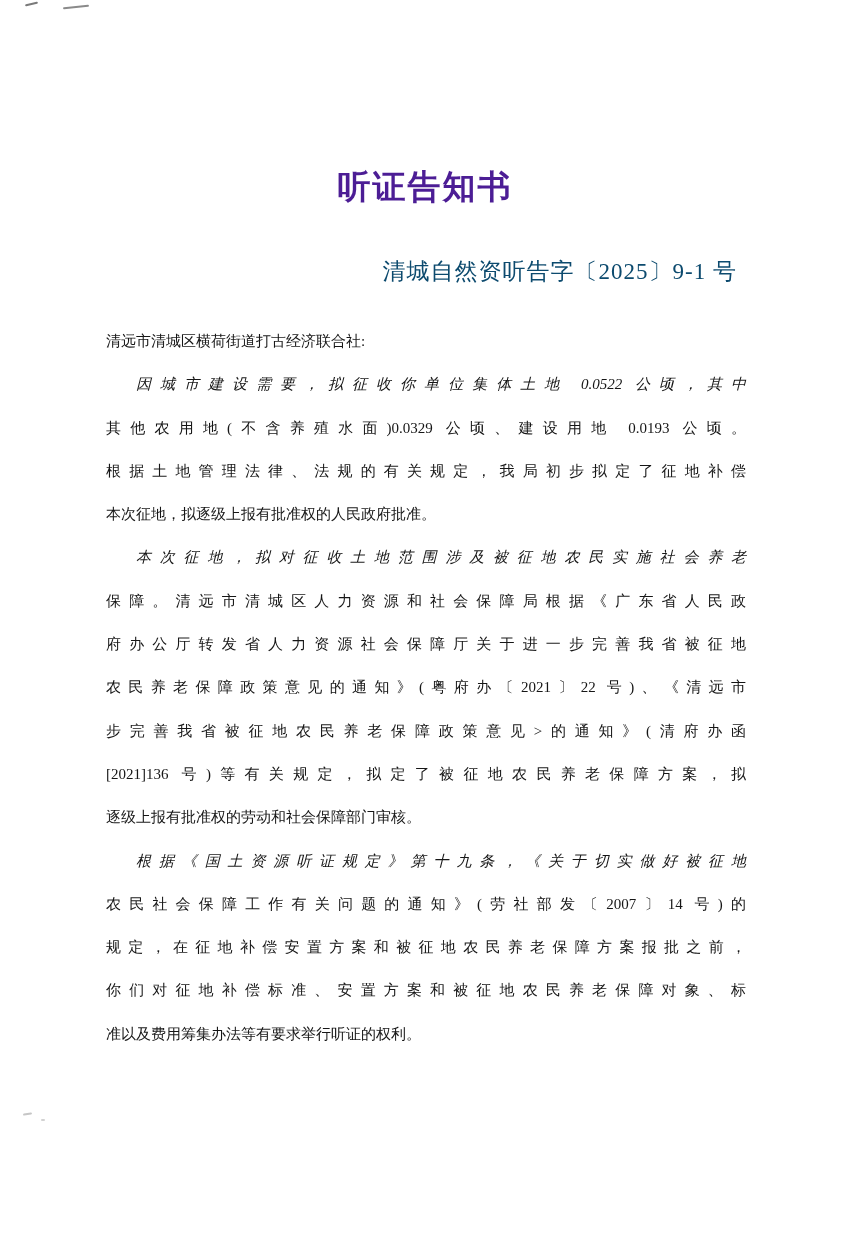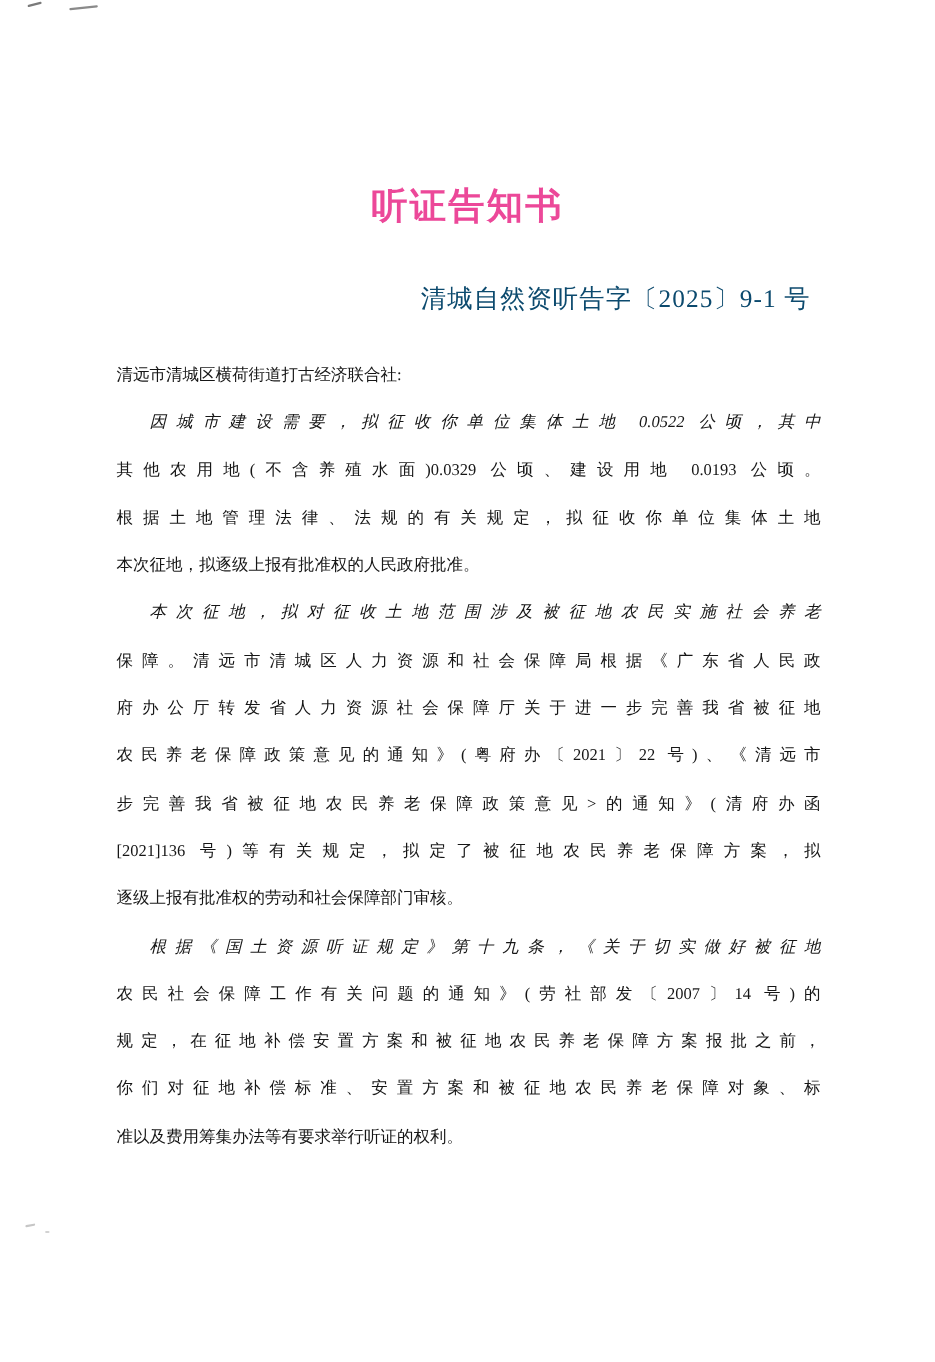--- a/index.html
+++ b/index.html
@@ -21,21 +21,21 @@
     top: 165px;
     left: 0;
     right: 0;
     margin: 0;
     text-align: center;
     font-family: "Liberation Sans", "DejaVu Sans", sans-serif;
     font-weight: 700;
     font-size: 33px;
     line-height: 44px;
     letter-spacing: 2px;
-    color: #ec4899;
+    color: #4c1d95;
   }
   .reference {
     position: absolute;
     top: 256px;
     right: 113px;
     font-family: "Liberation Serif", "DejaVu Serif", serif;
     font-size: 23px;
     line-height: 32px;
     letter-spacing: 1px;
     color: #0c4a6e;
@@ -89,21 +89,21 @@
   <h1 class="doc-title">听证告知书</h1>
 
   <div class="reference">清城自然资听告字〔2025〕9-1 号</div>
 
   <div class="doc-body">
     <div class="line addressee">清远市清城区横荷街道打古经济联合社:</div>
     <div id="paragraphs">
         <div class="para">
           <div class="line first">因城市建设需要，拟征收你单位集体土地 0.0522 公顷，其中</div>
           <div class="line">其他农用地(不含养殖水面)0.0329 公顷、建设用地 0.0193 公顷。</div>
-          <div class="line">根据土地管理法律、法规的有关规定，拟征收你单位集体土地</div>
+          <div class="line">根据土地管理法律、法规的有关规定，我局初步拟定了征地补偿</div>
           <div class="line last">本次征地，拟逐级上报有批准权的人民政府批准。</div>
         </div>
         <div class="para">
           <div class="line first">本次征地，拟对征收土地范围涉及被征地农民实施社会养老</div>
           <div class="line">保障。清远市清城区人力资源和社会保障局根据《广东省人民政</div>
           <div class="line">府办公厅转发省人力资源社会保障厅关于进一步完善我省被征地</div>
           <div class="line">农民养老保障政策意见的通知》(粤府办〔2021〕22 号)、《清远市</div>
           <div class="line">步完善我省被征地农民养老保障政策意见&gt;的通知》(清府办函</div>
           <div class="line">[2021]136 号)等有关规定，拟定了被征地农民养老保障方案，拟</div>
           <div class="line last">逐级上报有批准权的劳动和社会保障部门审核。</div>

